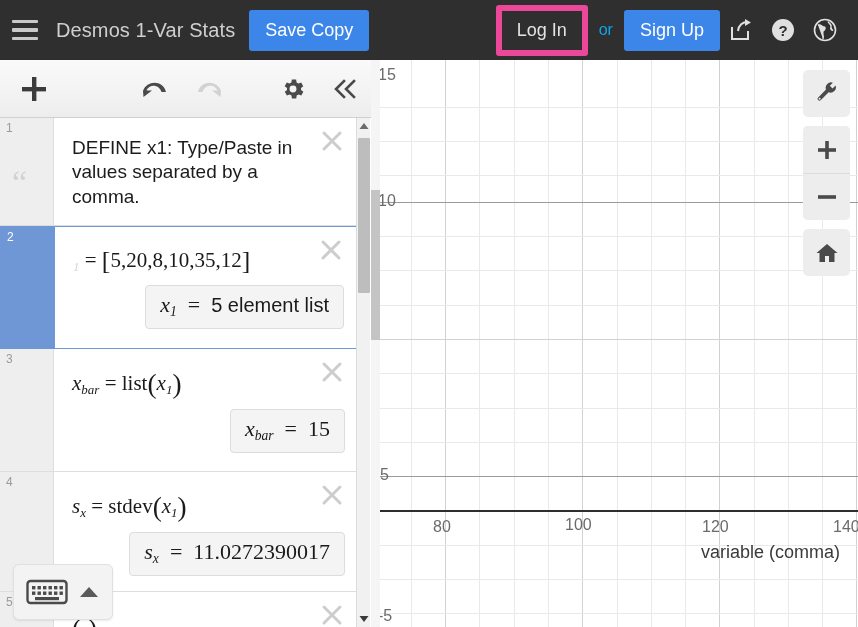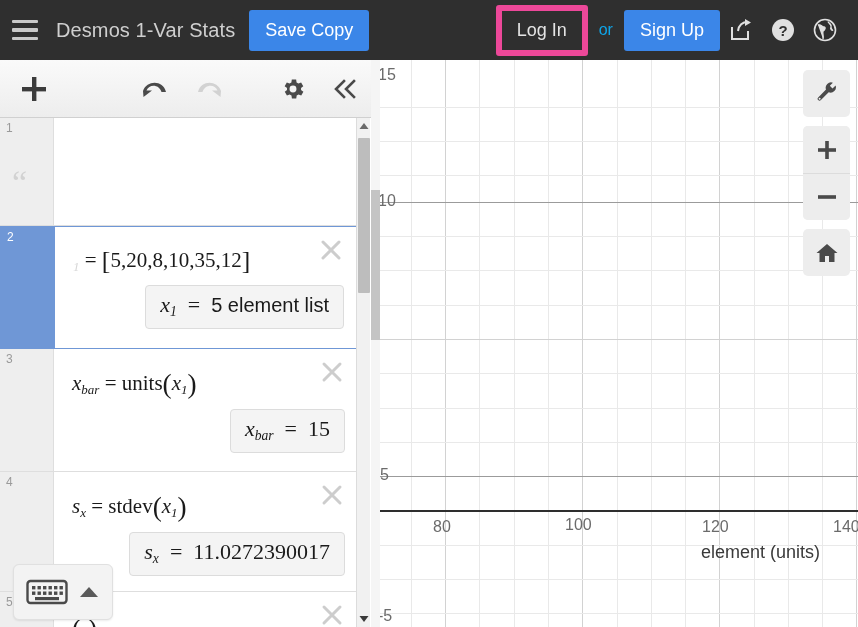--- a/index.html
+++ b/index.html
@@ -255,20 +255,28 @@
       </div>
     </div>
 
     <div class="expr-list">
 
       <div class="expr-row" style="min-height:108px;">
         <div class="row-index">
           <span class="num">1</span>
           <span class="quote">“</span>
         </div>
+        <div class="row-body" style="padding-top:18px;">
+          <div class="note-text">DEFINE x1:  Type/Paste in values separated by a comma.</div>
+          <div class="row-close">
+            <svg width="26" height="26" viewBox="0 0 26 26">
+              <path d="M5 5 L21 21 M21 5 L5 21" stroke="#cdcdcd" stroke-width="3" stroke-linecap="round"></path>
+            </svg>
+          </div>
+        </div>
       </div>
 
       <div class="expr-row selected" style="min-height:123px;">
         <div class="row-index">
           <span class="num">2</span>
         </div>
         <div class="row-body" style="padding-top:20px;">
           <div class="math">
             <span class="ghost sub">1</span>
             <span>=</span>
@@ -290,21 +298,21 @@
       </div>
 
       <div class="expr-row" style="min-height:123px;">
         <div class="row-index">
           <span class="num">3</span>
         </div>
         <div class="row-body" style="padding-top:20px;">
           <div class="math">
             <span class="ital">x</span><span class="sub">bar</span>
             <span>=</span>
-            <span class="fn">units</span><span class="paren">(</span><span class="ital">x</span><span class="sub">1</span><span class="paren">)</span>
+            <span class="fn">list</span><span class="paren">(</span><span class="ital">x</span><span class="sub">1</span><span class="paren">)</span>
           </div>
           <div class="result-wrap">
             <div class="result">
               <span class="ital">x</span><span class="sub">bar</span>
               &nbsp;<span>=</span>&nbsp;
               <span>15</span>
             </div>
           </div>
           <div class="row-close">
             <svg width="26" height="26" viewBox="0 0 26 26">
@@ -437,21 +445,21 @@
     <div class="tick-label" style="left:7px; top:6px;">15</div>
     <div class="tick-label" style="left:7px; top:132px;">10</div>
     <div class="tick-label" style="left:9px; top:406px;">5</div>
     <div class="tick-label" style="left:7px; top:547px;">-5</div>
 
     <div class="tick-label" style="left:62px;  top:458px;text-align:center;">80</div>
     <div class="tick-label" style="left:194px; top:456px;">100</div>
     <div class="tick-label" style="left:331px; top:458px;">120</div>
     <div class="tick-label" style="left:462px; top:458px;">140</div>
 
-    <div class="axis-title" style="left:330px; top:482px;">element (units)</div>
+    <div class="axis-title" style="left:330px; top:482px;">variable (comma)</div>
 
     <div class="graph-scroll-left">
       <div class="graph-scroll-thumb"></div>
     </div>
 
     <div class="graph-tools">
       <div class="gt-group">
         <div class="gt-btn">
           <svg width="24" height="24" viewBox="0 0 24 24">
             <path fill="#4a4a4a" d="M20.6 3.4a5.4 5.4 0 01-6.9 6.9L5.9 18.1a1.9 1.9 0 11-2.7-2.7l7.8-7.8a5.4 5.4 0 016.9-6.9l-3.1 3.1 2.7 2.7z"></path>

